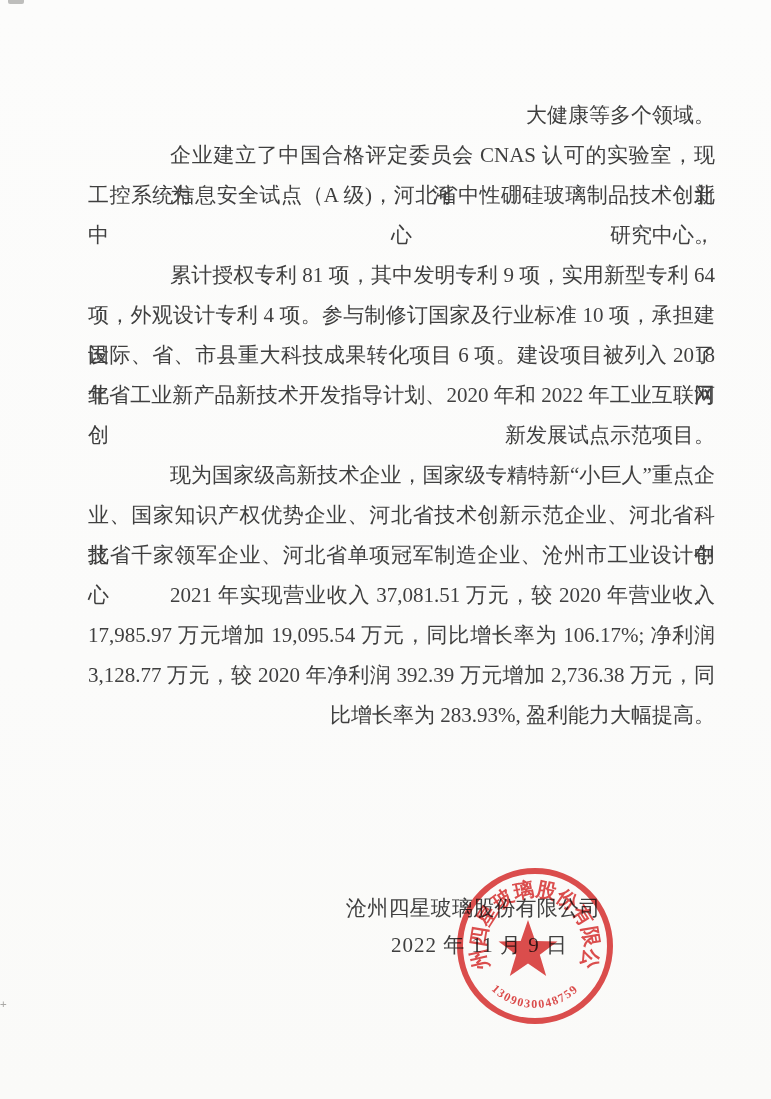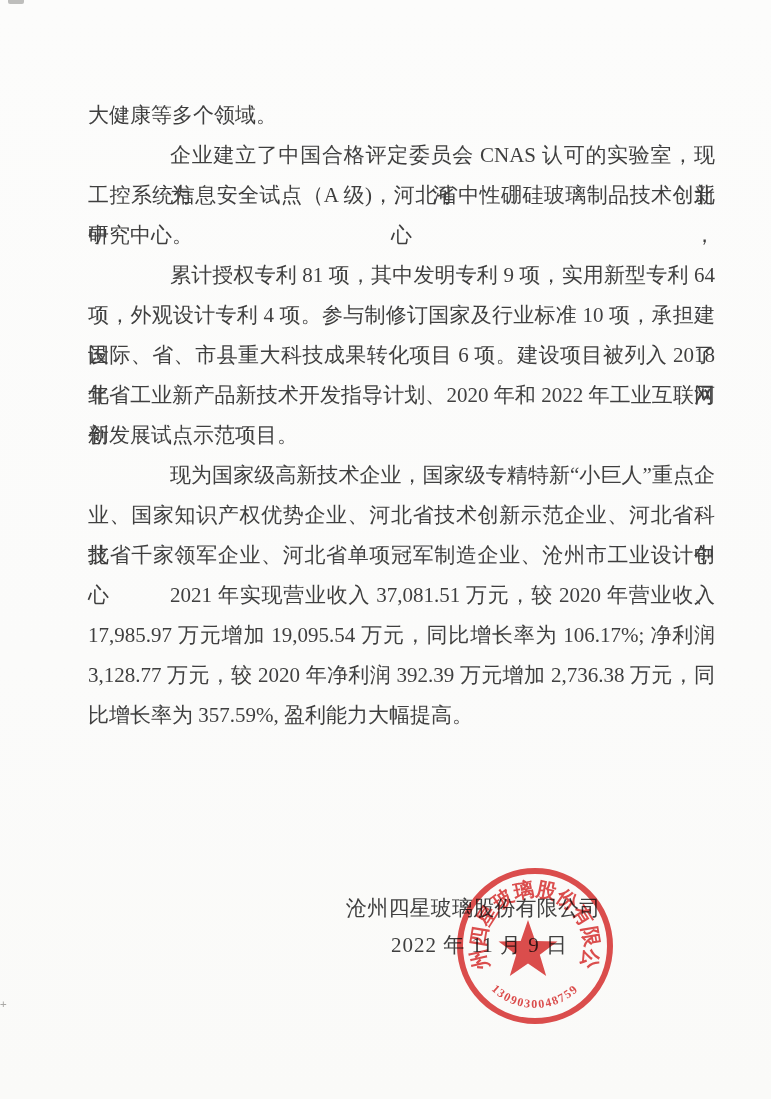--- a/index.html
+++ b/index.html
@@ -23,21 +23,21 @@
     font-size:11px;color:#aaa9a6;font-family:"DejaVu Sans Mono",monospace;
   }
   .doc-lines{
     position:absolute;left:88px;top:95px;width:627px;
     color:#3f3f3f;
     font-size:21px;
   }
   .doc-line{
     height:40px;line-height:40px;
     white-space:nowrap;
-    text-align:left;
+    text-align:right;
     letter-spacing:0px;
   }
   .doc-line.justify{
     white-space:normal;
     text-align:justify;
     text-align-last:justify;
   }
   .doc-line.indent{
     padding-left:82px;
     box-sizing:border-box;
@@ -76,21 +76,21 @@
       <div class="doc-line justify">项，外观设计专利 4 项。参与制修订国家及行业标准 10 项，承担建设了</div>
       <div class="doc-line justify">国际、省、市县重大科技成果转化项目 6 项。建设项目被列入 2018 年河</div>
       <div class="doc-line justify">北省工业新产品新技术开发指导计划、2020 年和 2022 年工业互联网创</div>
       <div class="doc-line">新发展试点示范项目。</div>
       <div class="doc-line justify indent">现为国家级高新技术企业，国家级专精特新“小巨人”重点企</div>
       <div class="doc-line justify">业、国家知识产权优势企业、河北省技术创新示范企业、河北省科技创</div>
       <div class="doc-line justify">北省千家领军企业、河北省单项冠军制造企业、沧州市工业设计中心、</div>
       <div class="doc-line justify indent">2021 年实现营业收入 37,081.51 万元，较 2020 年营业收入</div>
       <div class="doc-line justify">17,985.97 万元增加 19,095.54 万元，同比增长率为 106.17%; 净利润</div>
       <div class="doc-line justify">3,128.77 万元，较 2020 年净利润 392.39 万元增加 2,736.38 万元，同</div>
-      <div class="doc-line">比增长率为 357.59%, 盈利能力大幅提高。</div>
+      <div class="doc-line">比增长率为 283.93%, 盈利能力大幅提高。</div>
     </div>
 
   <div class="sig company">沧州四星玻璃股份有限公司</div>
   <div class="sig date">2022 年 11 月 9 日</div>
 
   <svg class="seal" width="178" height="172" viewBox="450 860 178 172">
     <defs>
       <path id="seal-name-arc" d="M 494.0 974.7 A 50 50 0 1 1 576.0 974.7" fill="none"></path>
       <path id="seal-num-arc" d="M 481.3 977.0 A 62 62 0 0 0 588.7 977.0" fill="none"></path>
     </defs>

